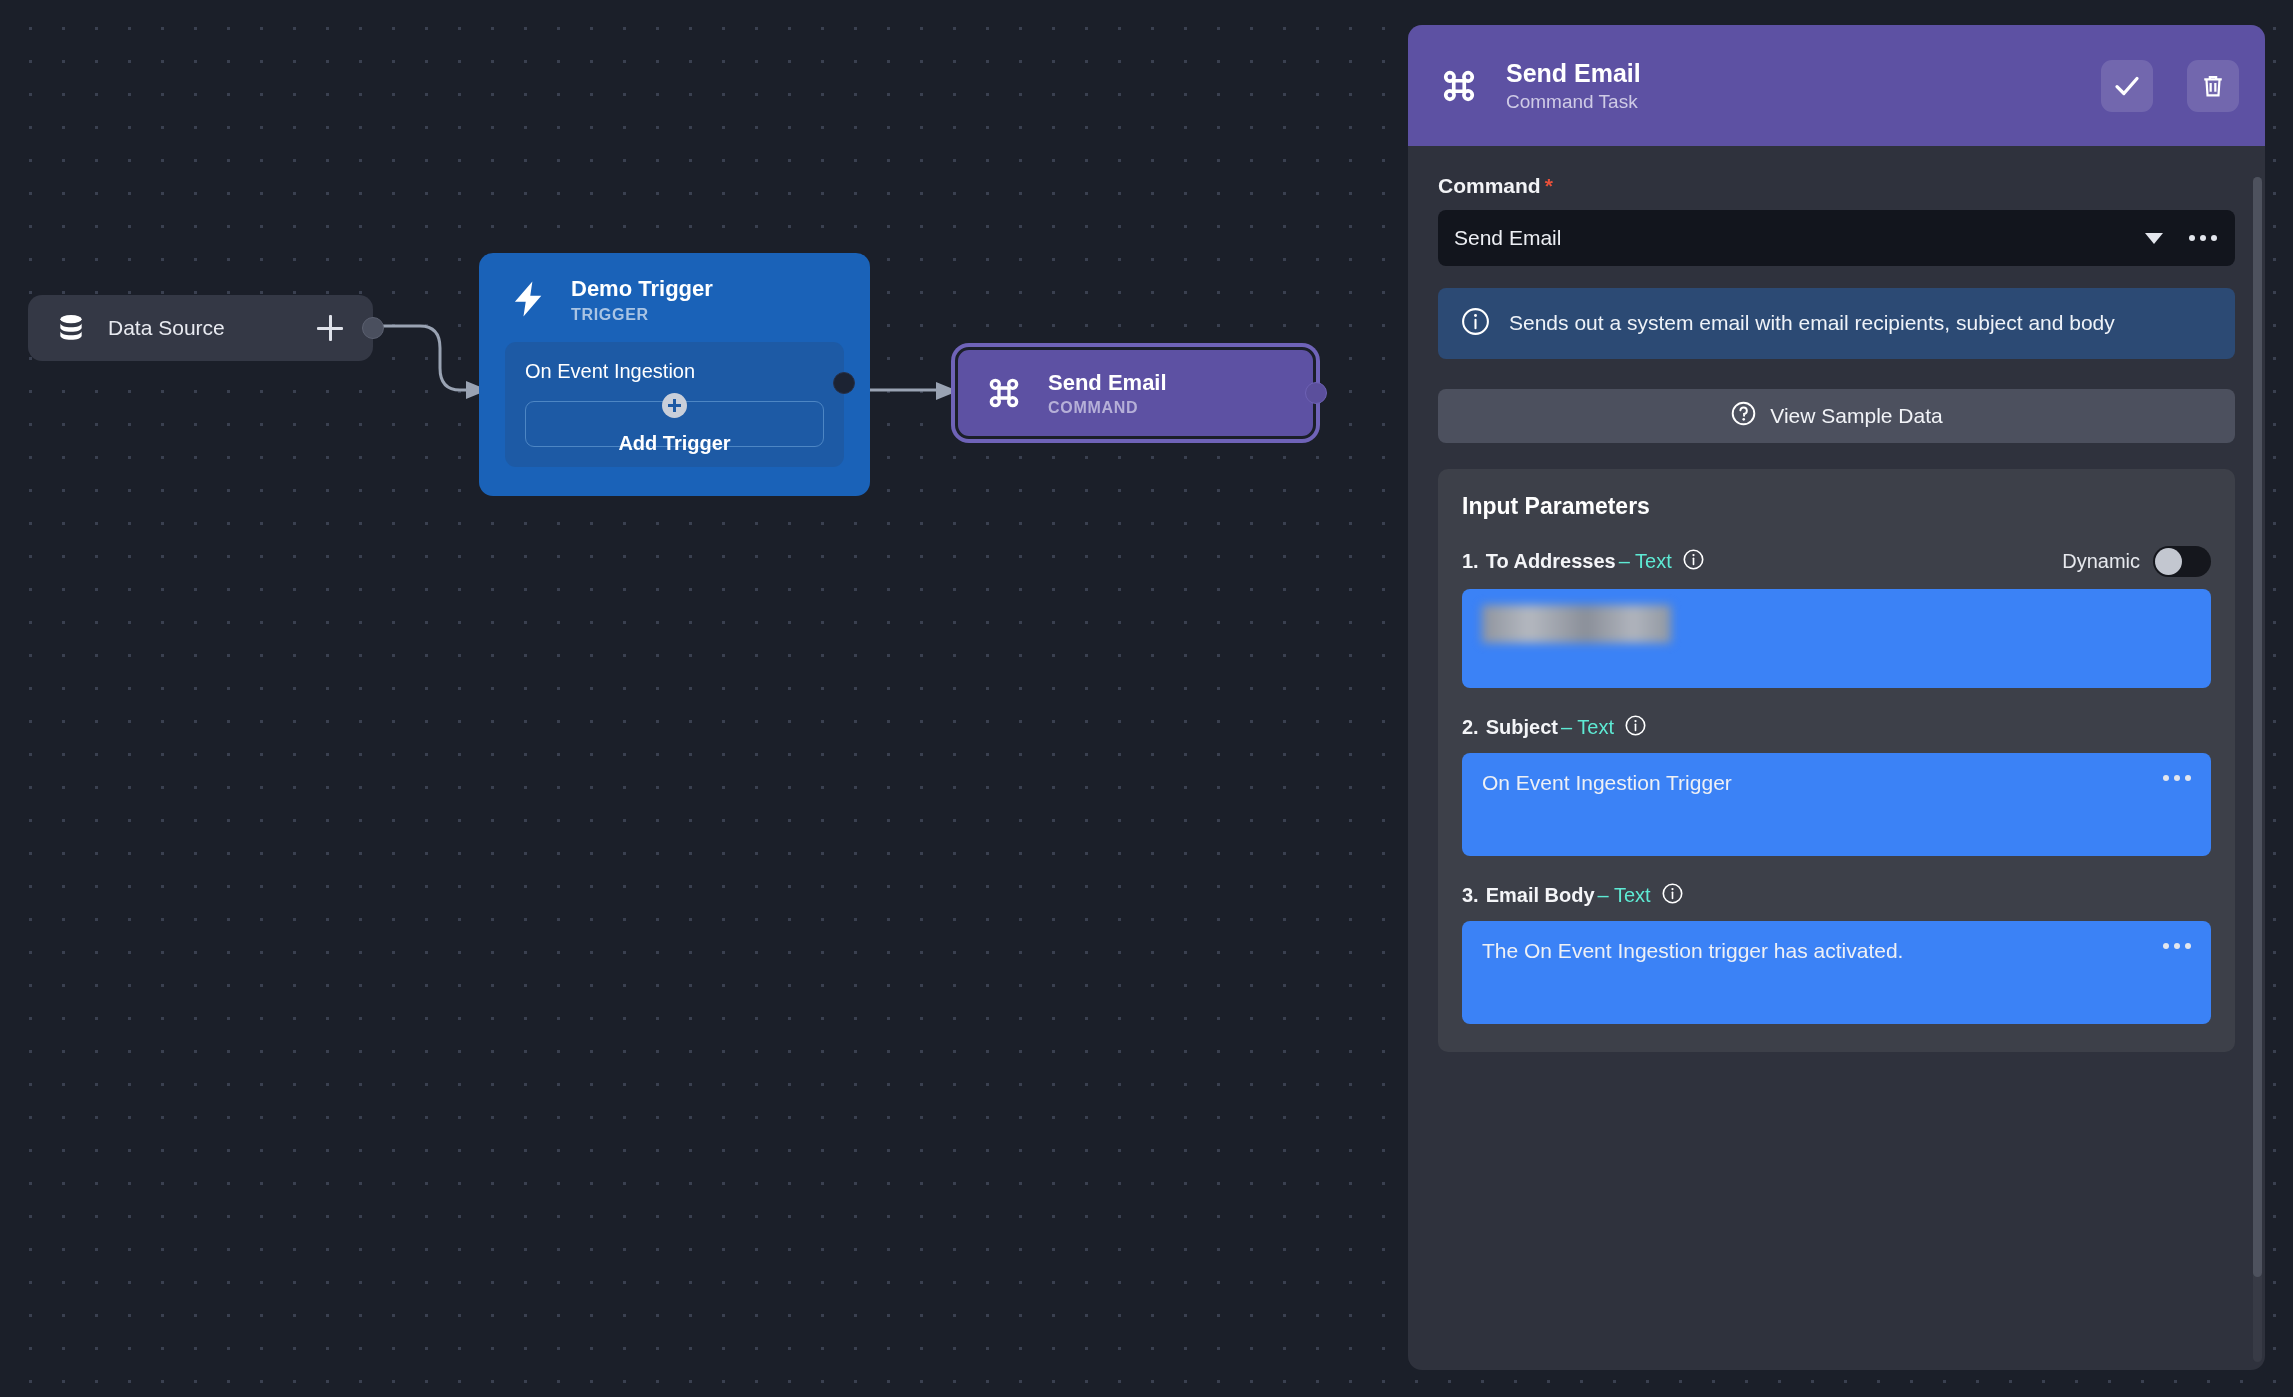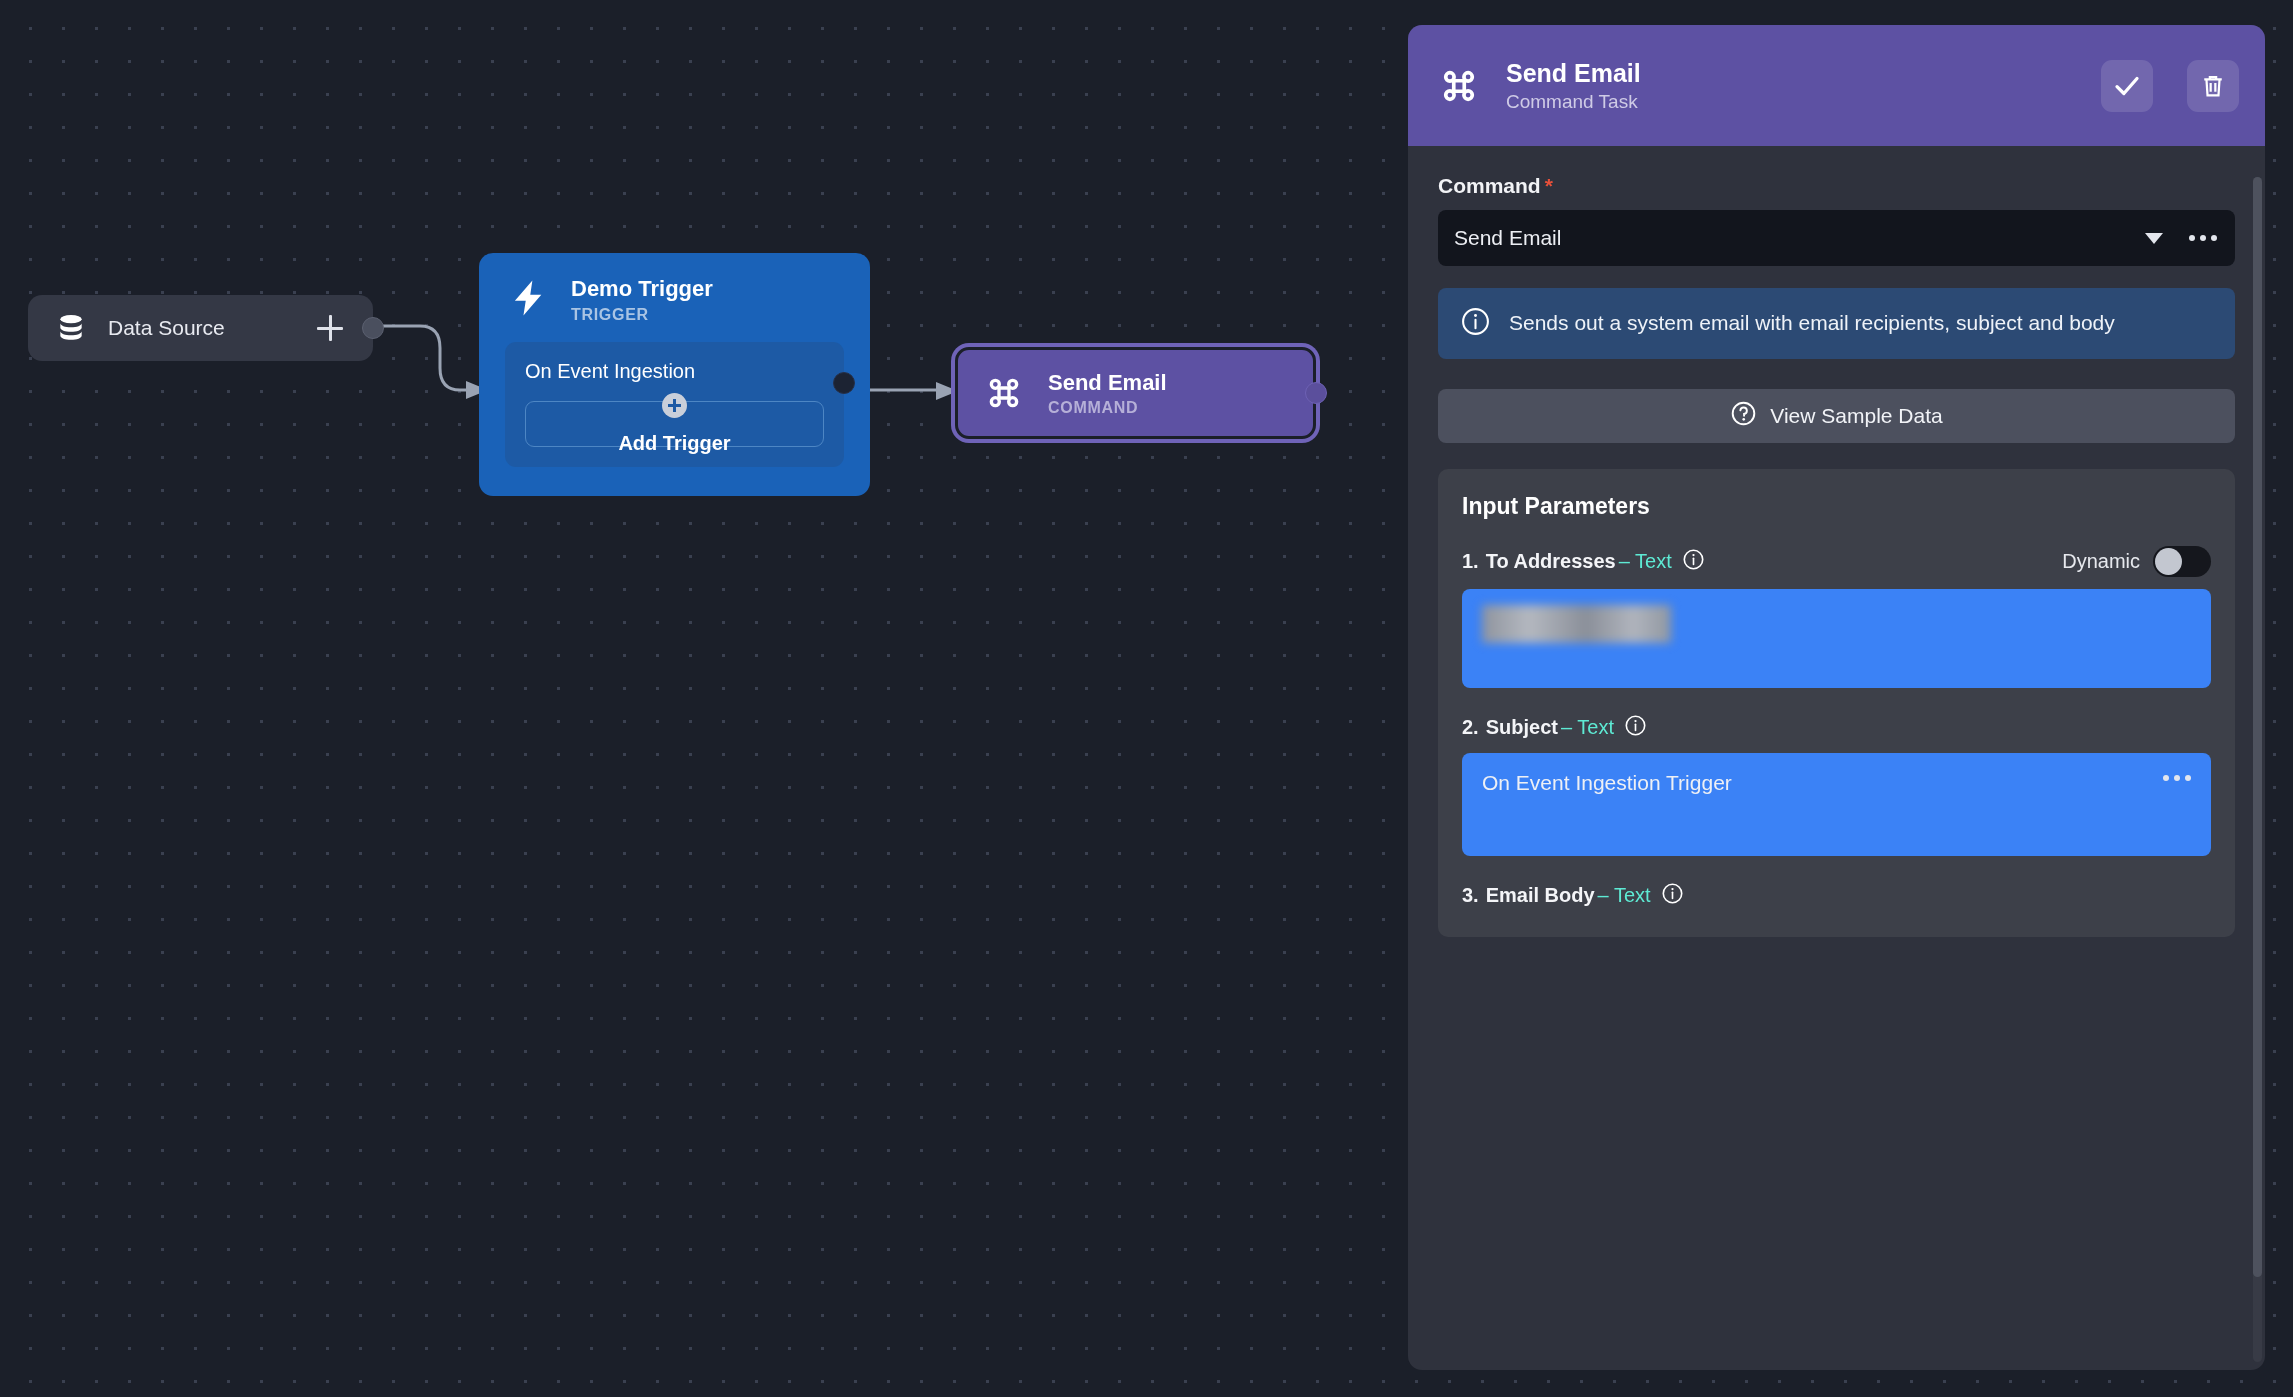--- a/index.html
+++ b/index.html
@@ -45,21 +45,21 @@
     background: #4a4f5e; border: 1px solid #5b6070;
   }
   .port-dark { background: #1c2333; border-color: #263049; }
   .port-purple { background: #5b4f9c; border-color: #6d61b4; }
 
   .node-trigger {
     left: 479px; top: 253px; width: 391px; height: 243px;
     background: #1a62b8;
     padding: 22px 26px 22px 26px;
   }
-  .trig-head { display: flex; gap: 20px; }
+  .trig-head { display: flex; align-items: center; gap: 20px; }
   .trig-bolt { width: 46px; height: 46px; flex: none; display: flex; align-items: center; justify-content: center; }
   .trig-title { color: #ffffff; font-size: 22px; font-weight: 700; line-height: 1.25; }
   .trig-sub { color: #a9c4e4; font-size: 16px; font-weight: 700; letter-spacing: 0.7px; margin-top: 3px; }
 
   .trig-body {
     margin-top: 18px; background: #1d5aa5; border-radius: 11px;
     padding: 18px 20px 20px 20px; position: relative;
   }
   .trig-evt { color: #ffffff; font-size: 20px; }
   .trig-add {
@@ -373,20 +373,28 @@
             <span class="param-name" style="margin-left:7px;">Email Body</span>
             <span class="param-type">– Text</span>
             <span class="info-ico">
               <svg width="23" height="23" viewBox="0 0 24 24" fill="none" stroke="#ffffff" stroke-width="1.7">
                 <circle cx="12" cy="12" r="9.6"></circle>
                 <circle cx="12" cy="7.4" r="1.2" fill="#ffffff" stroke="none"></circle>
                 <path d="M12 10.7 V17.1" stroke-linecap="round"></path>
               </svg>
             </span>
           </div>
+          <div class="textarea ta-tall">
+            <div class="ta-text">The On Event Ingestion trigger has activated.</div>
+            <span class="dots ta-dots">
+                <i></i>
+                <i></i>
+                <i></i>
+              </span>
+          </div>
         </div>
       </div>
     </div>
 
     <div class="scrollbar">
       <div class="thumb"></div>
     </div>
   </div>
 
 </div>

